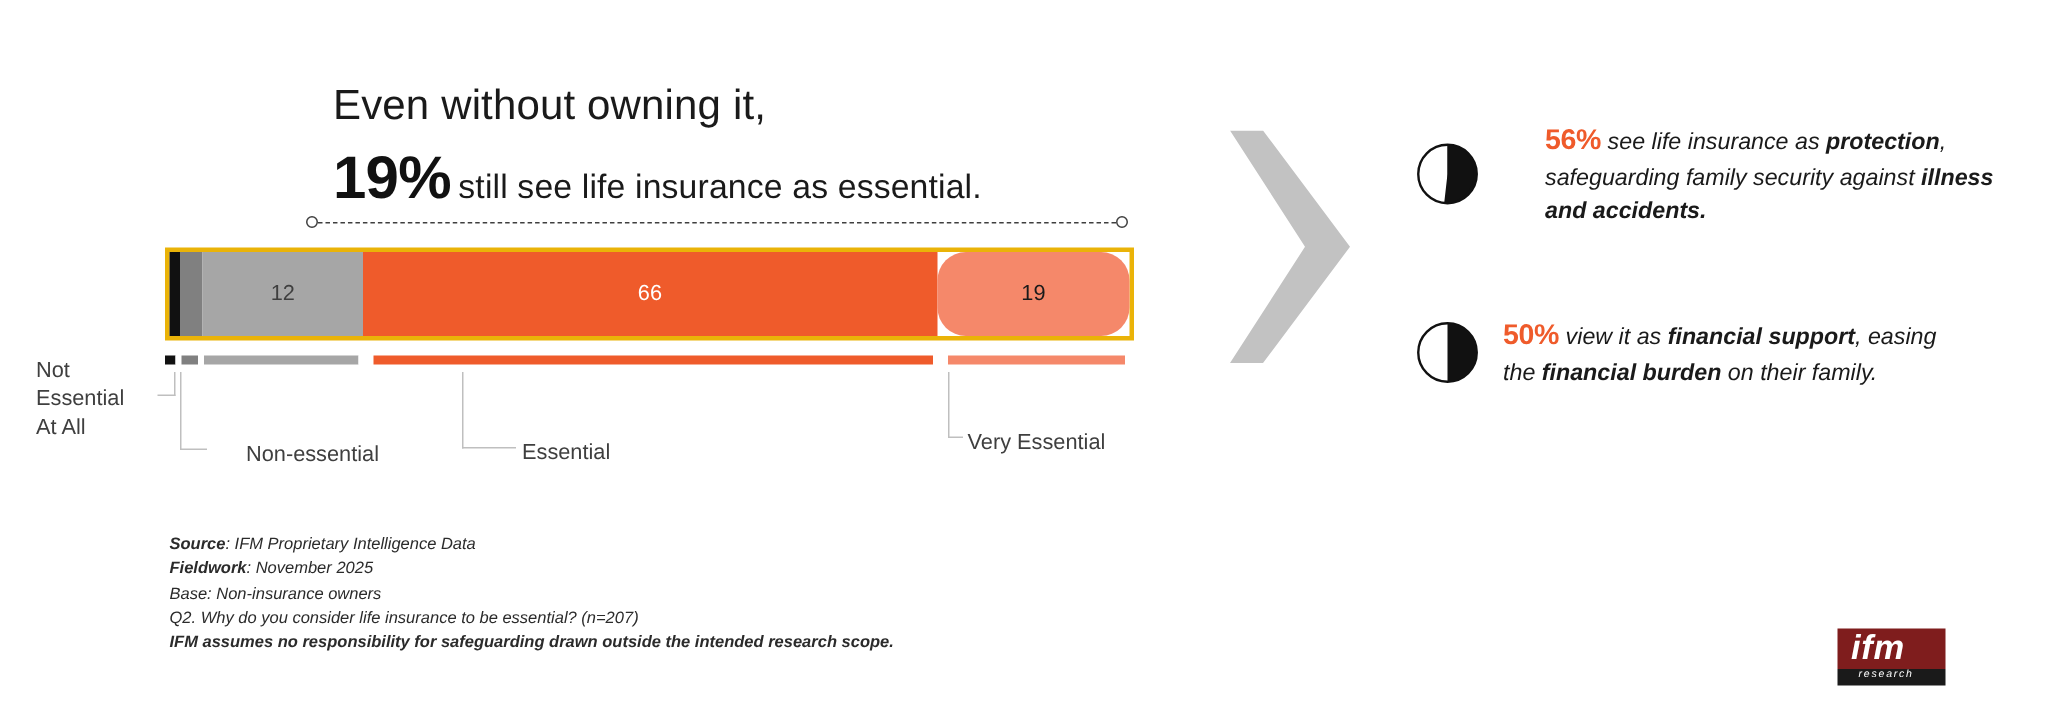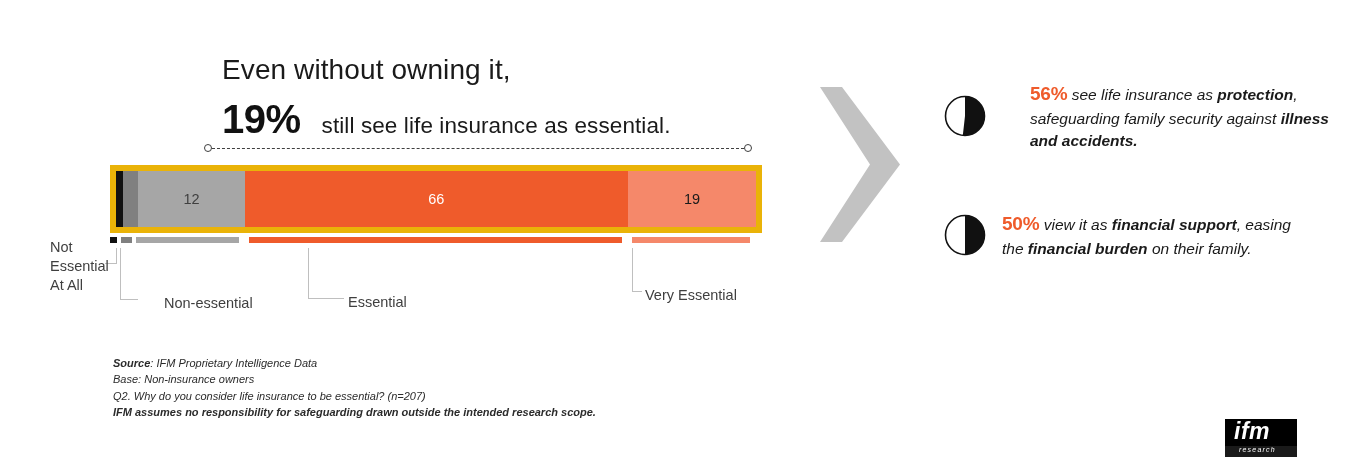--- a/index.html
+++ b/index.html
@@ -38,21 +38,21 @@
   #headline-pct {
     font-size: 40px;
     font-weight: bold;
     color: #111111;
     letter-spacing: -.5px;
   }
   #headline-rest {
     font-size: 22.5px;
     color: #1a1a1a;
     letter-spacing: .1px;
-    margin-left: 21px;
+    margin-left: 5px;
   }
 
   
   #span-bracket {
     position: absolute;
     left: 204px;
     top: 143px;
     width: 548px;
     height: 12px;
   }
@@ -77,21 +77,21 @@
     border-top: 1.3px dashed #3f3f3f;
   }
 
   
   #bar-wrap {
     position: absolute;
     left: 110px;
     top: 165px;
     width: 640px;
     height: 56px;
-    border: 6px solid #eab308;
+    border: 3px solid #eab308;
     box-sizing: content-box;
   }
   #stacked-bar {
     display: flex;
     width: 100%;
     height: 100%;
   }
   .bar-seg {
     height: 100%;
     display: flex;
@@ -137,21 +137,20 @@
     color: #3f3f3f;
     line-height: 1.3;
     white-space: nowrap;
   }
   #legend-label-not-essential {
     left: 24px;
     top: 238px;
     line-height: 1.32;
     white-space: normal;
     width: 80px;
-    margin-left: 26px;
   }
   #legend-label-non-essential { left: 140px; top: 294px; margin-left: 24px; }
   #legend-label-essential     { left: 348px; top: 293px; }
   #legend-label-very-essential{ left: 645px; top: 286px; }
 
   
   #footnotes {
     position: absolute;
     left: 113px;
     top: 355px;
@@ -208,21 +207,21 @@
   #logo {
     position: absolute;
     left: 1225px;
     top: 419px;
     width: 72px;
     height: 38px;
   }
   #logo-box {
     width: 72px;
     height: 27px;
-    background: #000000;
+    background: #7f1d1d;
     position: relative;
   }
   #logo-word {
     position: absolute;
     left: 9px;
     top: -1px;
     font-size: 23px;
     font-weight: bold;
     font-style: italic;
     color: #ffffff;
@@ -263,21 +262,21 @@
 <div id="bar-wrap">
   <div id="stacked-bar">
       <div class="bar-seg seg-label-dark" style="width: 1.1%; background: rgb(17, 17, 17);"></div>
       <div class="bar-seg seg-label-dark" style="width: 2.4%; background: rgb(128, 128, 128);"></div>
       <div class="bar-seg seg-label-dark" style="width: 16.6%; background: rgb(166, 166, 166);">
         <span>12</span>
       </div>
       <div class="bar-seg seg-label-white" style="width: 59.9%; background: rgb(239, 91, 43);">
         <span>66</span>
       </div>
-      <div class="bar-seg seg-label-black" style="width: 20%; background: rgb(245, 136, 106);">
+      <div class="bar-seg seg-label-black" style="width: 20%; background: rgb(245, 136, 106); border-radius: 19px;">
         <span>19</span>
       </div>
     </div>
 </div>
 
 <div id="legend-strip">
     <div class="legend-swatch" style="width: 1.1%; background: rgb(17, 17, 17);"></div>
     <div class="legend-gap" style="width: 0.6%;"></div>
     <div class="legend-swatch" style="width: 1.8%; background: rgb(128, 128, 128);"></div>
     <div class="legend-gap" style="width: 0.6%;"></div>
@@ -297,20 +296,21 @@
   <div>Not</div>
   <div>Essential</div>
   <div>At All</div>
 </div>
 <div class="legend-label" id="legend-label-non-essential">Non-essential</div>
 <div class="legend-label" id="legend-label-essential">Essential</div>
 <div class="legend-label" id="legend-label-very-essential">Very Essential</div>
 
 <div id="footnotes">
   <div><span class="fn-bold">Source</span><span>: IFM Proprietary Intelligence Data</span></div>
+  <div><span class="fn-bold">Fieldwork</span><span>: November 2025</span></div>
   <div>Base: Non-insurance owners</div>
   <div>Q2. Why do you consider life insurance to be essential? (n=207)</div>
   <div class="fn-bold">IFM assumes no responsibility for safeguarding drawn outside the intended research scope.</div>
 </div>
 
 <svg id="chevron-arrow" viewBox="0 0 80 155">
   <polygon points="0,0 22,0 80,77.5 22,155 0,155 50,77.5" fill="#c2c2c2"></polygon>
 </svg>
 
 <div class="stat-row" id="stat-row-0">

